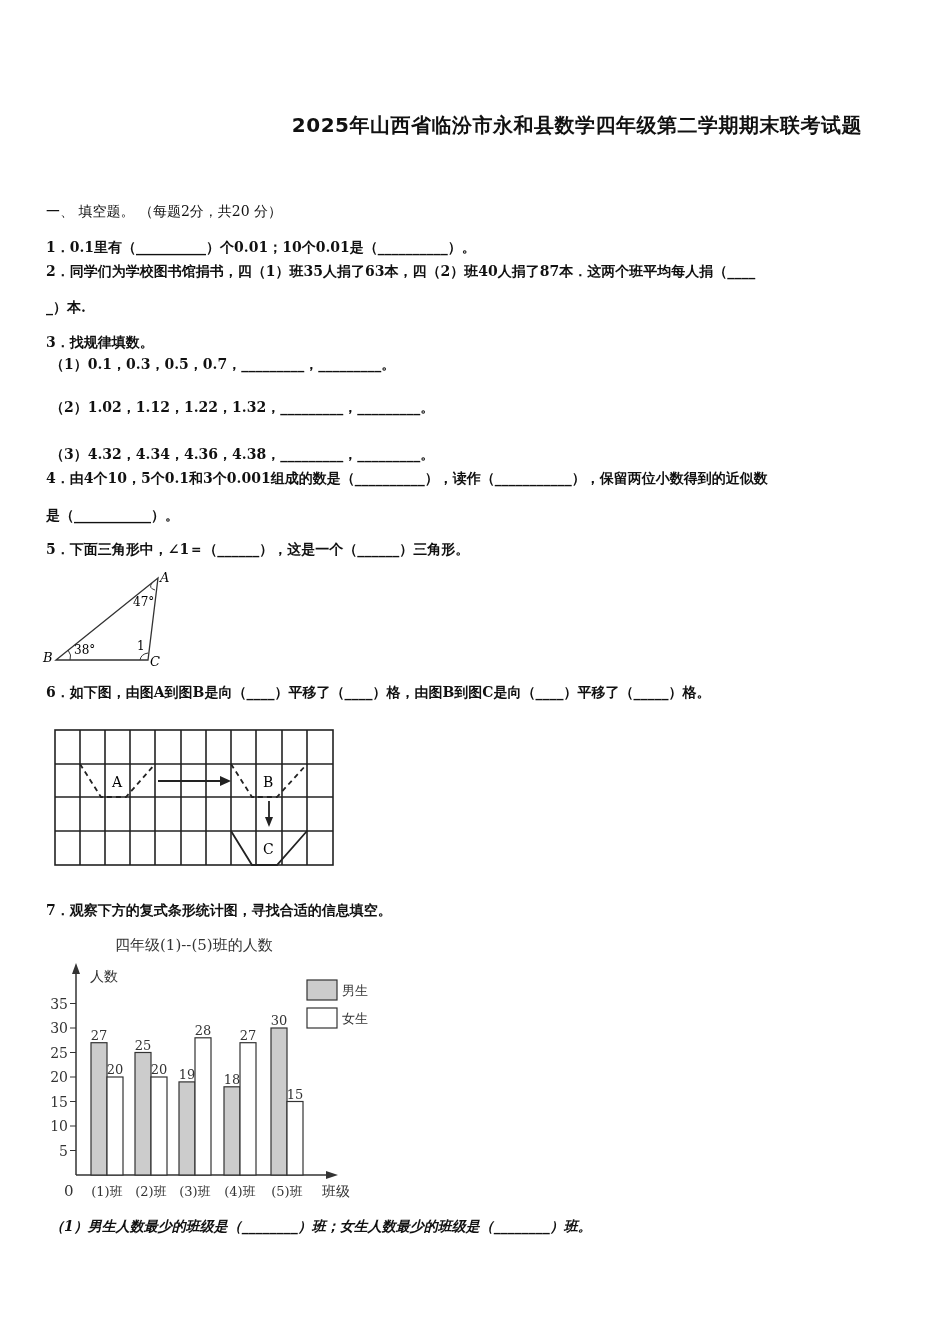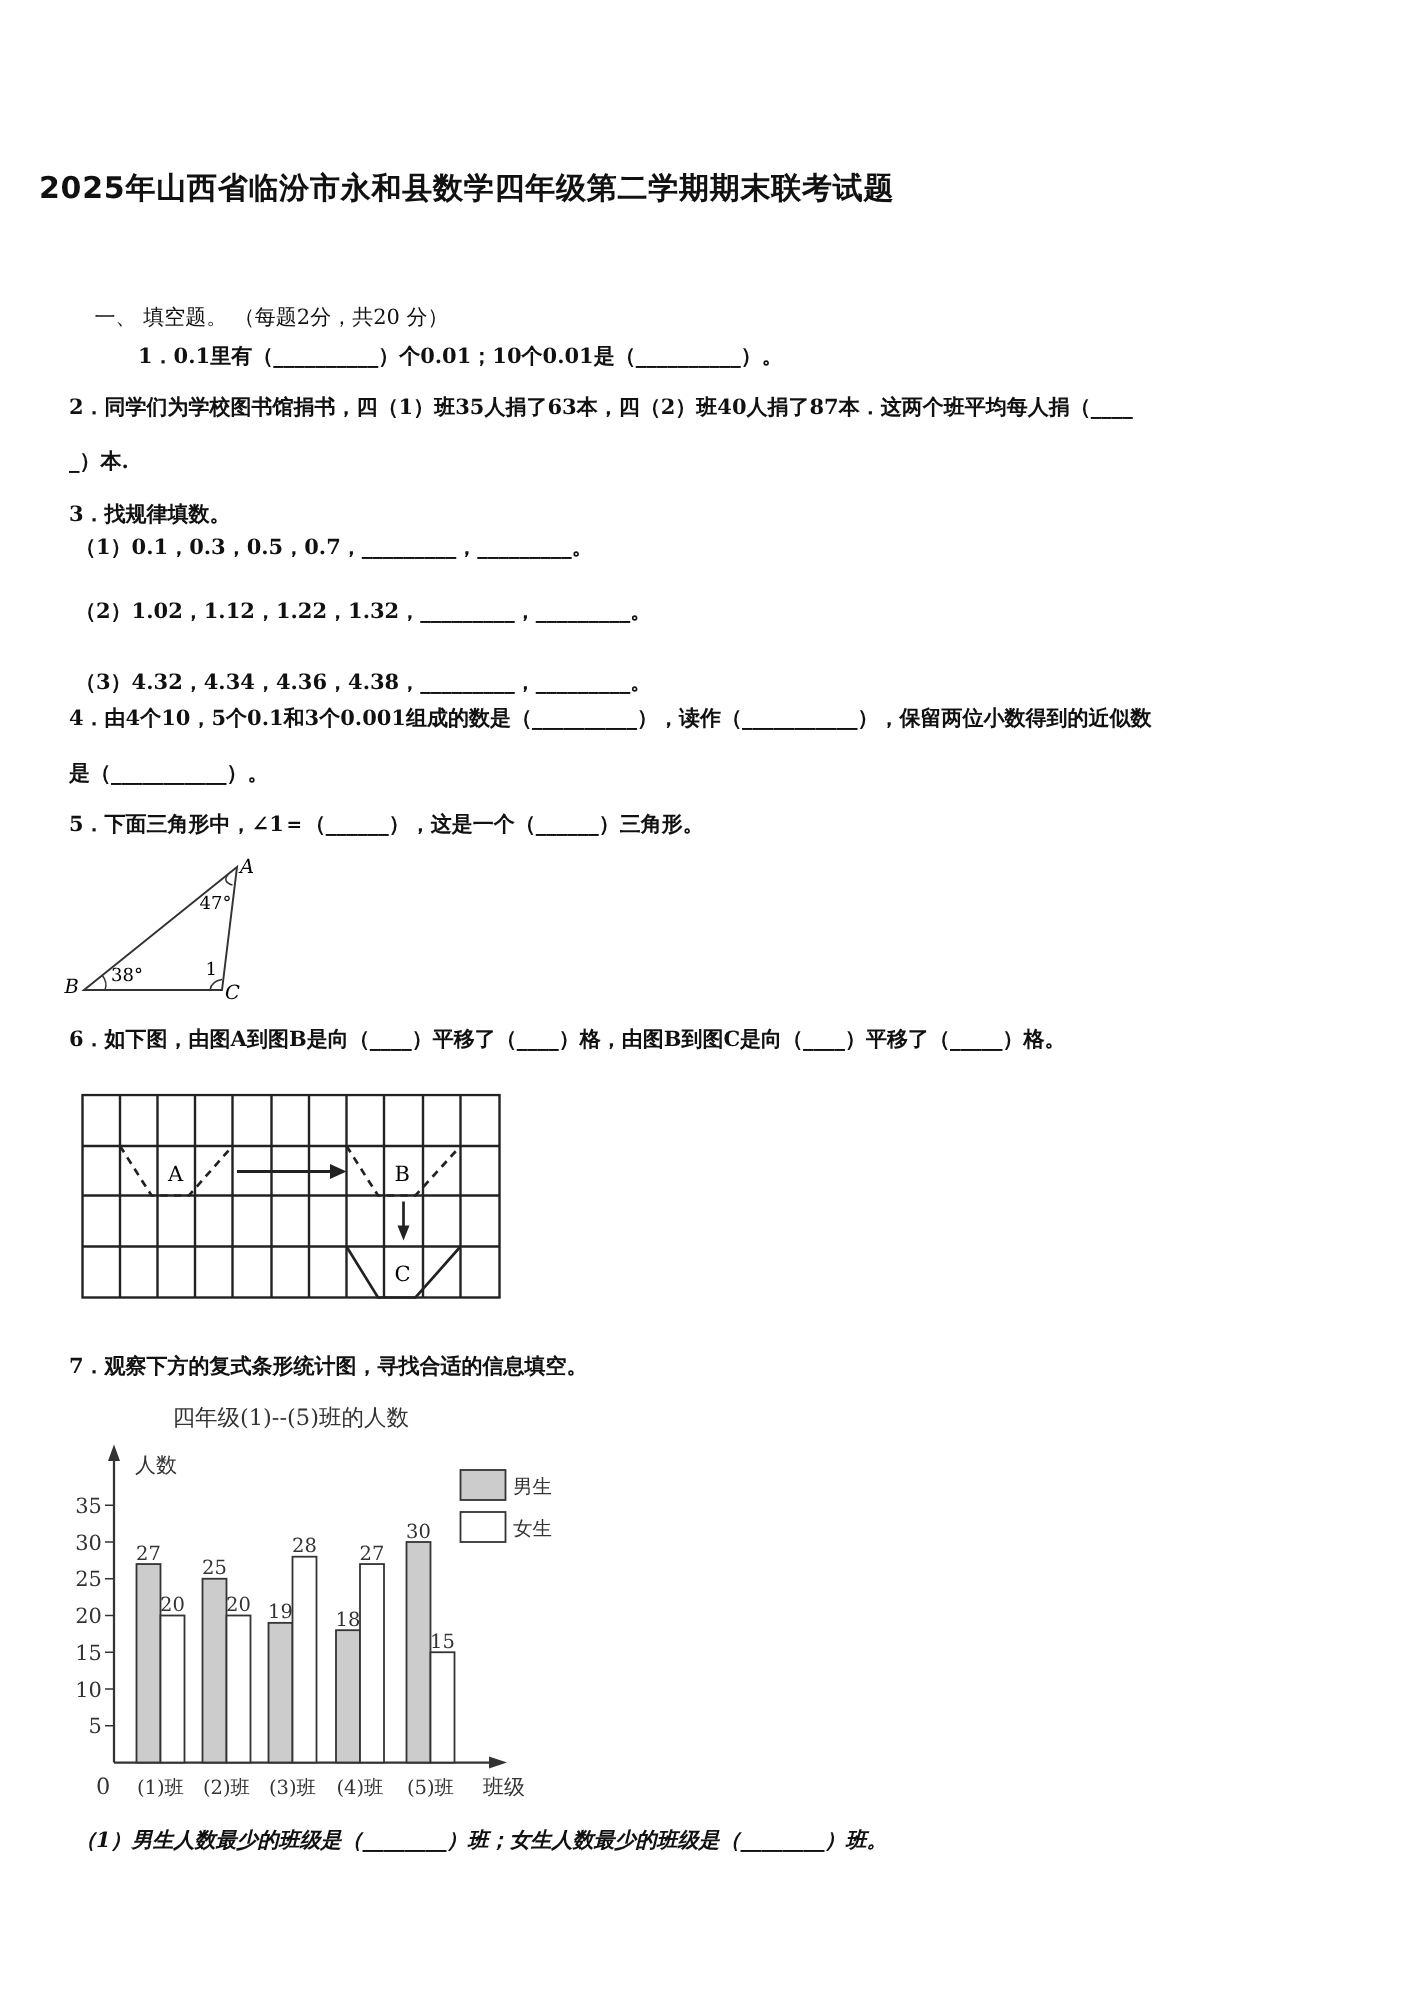--- a/index.html
+++ b/index.html
@@ -1,32 +1,32 @@
 <!DOCTYPE html>
 <html><head>
 <meta charset="utf-8">
 <style>
   html, body { margin:0; padding:0; background:#ffffff; }
   body { width:950px; height:1344px; position:relative; overflow:hidden;
          font-family:"DejaVu Serif","Liberation Serif",serif; color:#111; }
-  .title { position:absolute; left:0; width:862px; top:112px; text-align:left;
-           font-family:"DejaVu Sans","Liberation Sans",sans-serif; font-weight:bold; font-size:20px; letter-spacing:0.5px;padding-left:26px; }
+  .title { position:absolute; left:0; width:862px; top:112px; text-align:right;
+           font-family:"DejaVu Sans","Liberation Sans",sans-serif; font-weight:bold; font-size:20px; letter-spacing:0.5px; }
   .line { position:absolute; left:46px; font-size:14px; white-space:nowrap; font-weight:bold; }
-  .norm { font-weight:normal;margin-left:17px; }
+  .norm { font-weight:normal; }
   .figure { position:absolute; }
   svg text { font-family:"DejaVu Serif","Liberation Serif",serif; }
   .chart-text { font-family:"DejaVu Sans","Liberation Sans",sans-serif; }
 </style>
 </head>
 <body>
 
 <div class="title">2025年山西省临汾市永和县数学四年级第二学期期末联考试题</div>
 
 <div class="line norm" style="top:203px;">一、  填空题。  （每题2分，共20 分）</div>
-<div class="line" style="top:229px;margin-left:46px;">1．0.1里有（__________）个0.01；10个0.01是（__________）。</div>
+<div class="line" style="top:239px;">1．0.1里有（__________）个0.01；10个0.01是（__________）。</div>
 <div class="line" style="top:263px;">2．同学们为学校图书馆捐书，四（1）班35人捐了63本，四（2）班40人捐了87本．这两个班平均每人捐（____</div>
 <div class="line" style="top:299px;">_）本.</div>
 <div class="line" style="top:334px;">3．找规律填数。</div>
 <div class="line" style="top:356px; left:50px;">（1）0.1，0.3，0.5，0.7，_________，_________。</div>
 <div class="line" style="top:399px; left:50px;">（2）1.02，1.12，1.22，1.32，_________，_________。</div>
 <div class="line" style="top:446px; left:50px;">（3）4.32，4.34，4.36，4.38，_________，_________。</div>
 <div class="line" style="top:470px;">4．由4个10，5个0.1和3个0.001组成的数是（__________），读作（___________），保留两位小数得到的近似数</div>
 <div class="line" style="top:507px;">是（___________）。</div>
 <div class="line" style="top:541px;">5．下面三角形中，∠1＝（______），这是一个（______）三角形。</div>
 

